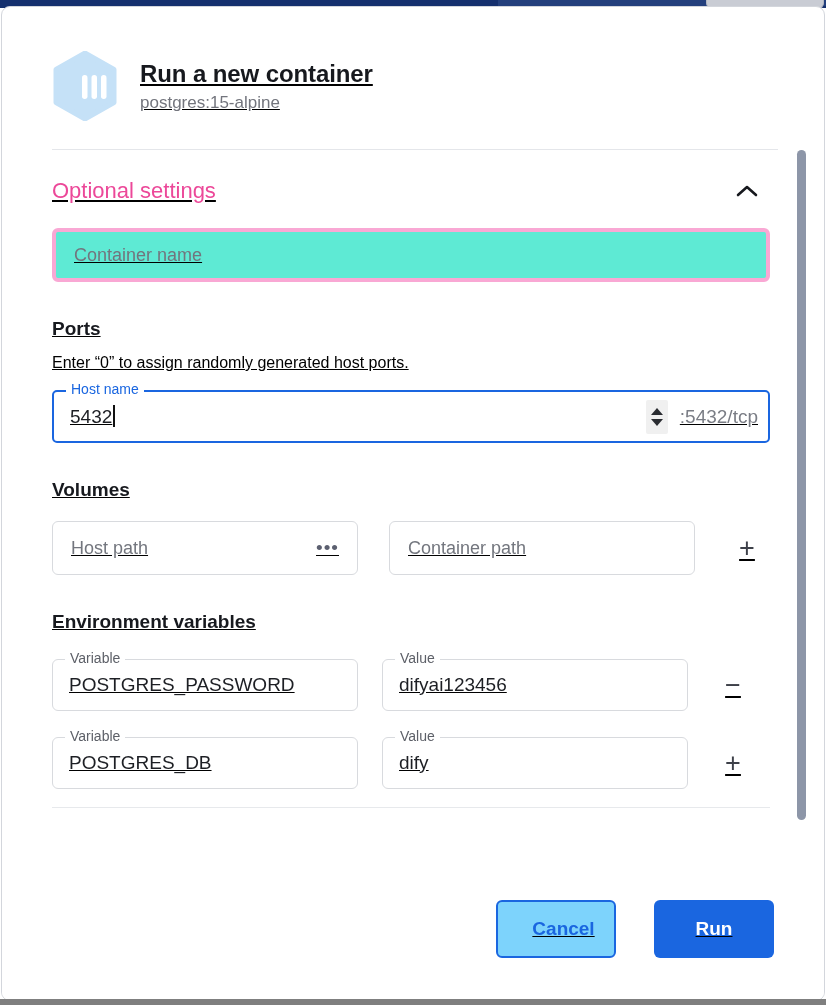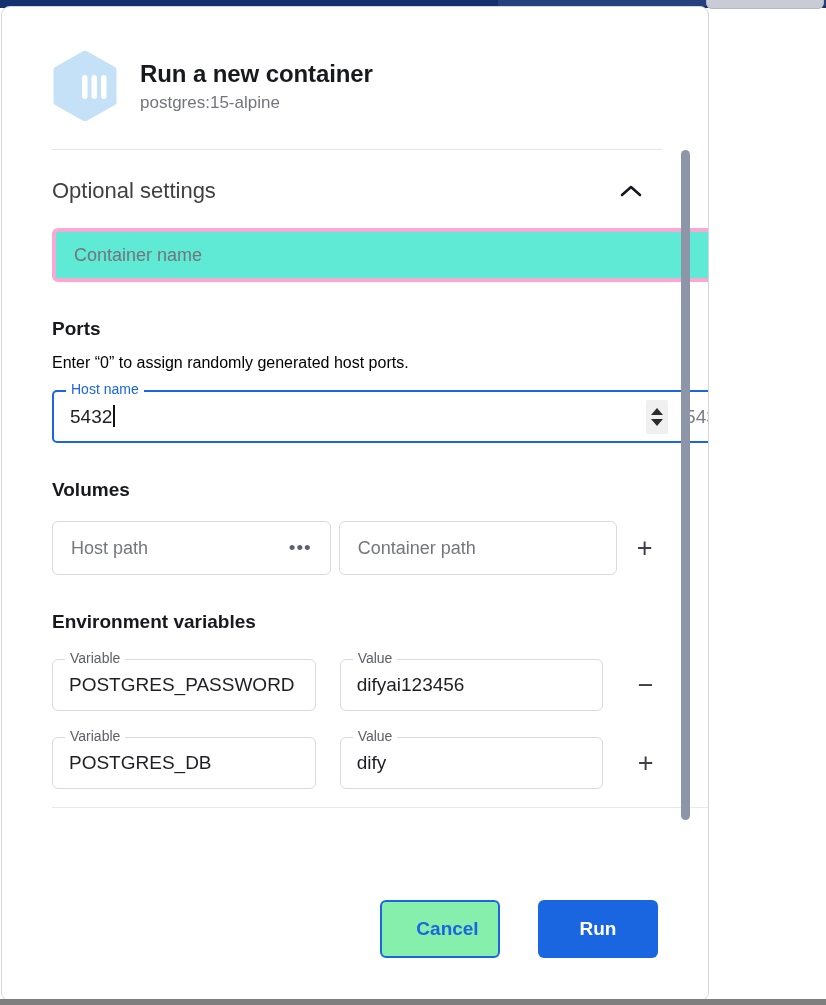--- a/index.html
+++ b/index.html
@@ -38,28 +38,29 @@
     border-radius: 0 0 6px 6px;
     border: 1px solid #b4b8c2;
     border-top: none;
   }
 
   
   .dialog {
     position: absolute;
     top: 6px;
     left: 1px;
-    width: 708px;
+    width: 824px;
     height: 995px;
     background: #ffffff;
     border: 1px solid #d3d6dc;
     border-radius: 9px;
     overflow: hidden;
     display: flex;
     flex-direction: column;
+    text-decoration: underline;
   }
   .dialog-shadow-bottom {
     position: absolute;
     left: 0;
     top: 999px;
     width: 826px;
     height: 6px;
     background: #7f7f7f;
   }
 
@@ -123,21 +124,21 @@
   }
 
   .section-head-row {
     display: flex;
     align-items: center;
     justify-content: space-between;
     padding-right: 14px;
   }
   .section-title-lg {
     font-size: 22px;
-    color: #404040;
+    color: #ec4899;
     font-weight: normal;
   }
   .chevron-btn {
     width: 30px; height: 30px;
     display: flex; align-items: center; justify-content: center;
     cursor: pointer;
   }
 
   
   .plain-input {
@@ -237,21 +238,21 @@
     color: #7a7d85;
     margin-left: 12px;
     white-space: nowrap;
   }
 
   
   .row-flex {
     display: flex;
     align-items: center;
     margin-top: 20px;
-    gap: 8px;
+    gap: 31px;
   }
   .vol-input {
     width: 306px;
     height: 54px;
     border: 1px solid #d8dade;
     border-radius: 6px;
     display: flex;
     align-items: center;
     justify-content: space-between;
     padding: 0 18px;
@@ -336,21 +337,21 @@
     align-items: center;
     justify-content: center;
     cursor: pointer;
     font-weight: bold;
   }
   .btn-cancel {
     width: 120px;
     height: 58px;
     border: 2px solid #1a66e0;
     color: #1a66e0;
-    background: #86efac;
+    background: #7dd3fc;
     padding-left: 15px;
   }
   .btn-run {
     width: 120px;
     height: 58px;
     background: #1a66e0;
     color: #ffffff;
     border: none;
   }
 </style>

